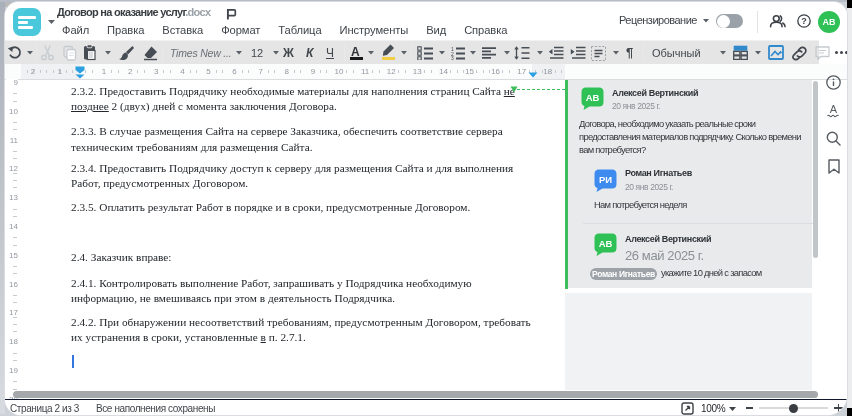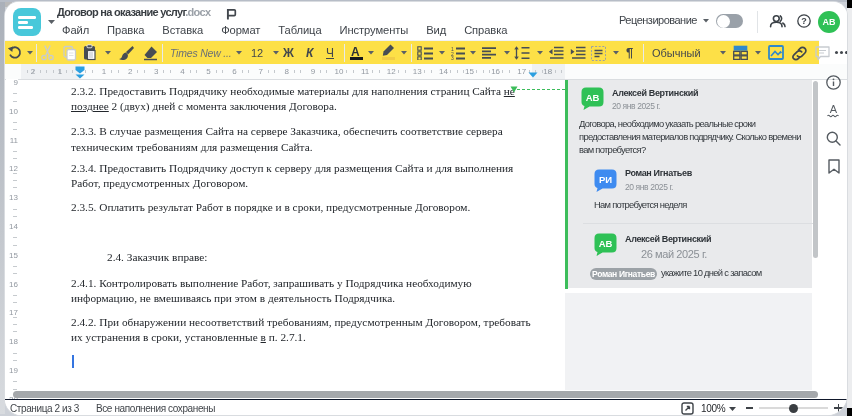--- a/index.html
+++ b/index.html
@@ -54,21 +54,21 @@
         <path d="M13.3 1.9 A3.4 3.4 0 0 1 13.3 7.3" fill="none" stroke="#3c4248" stroke-width="1.6" stroke-linecap="round"></path>
         <path d="M15.8 9 C17.3 9.7 18 10.8 18 12.6" fill="none" stroke="#3c4248" stroke-width="1.6" stroke-linecap="round"></path>
       </svg>
       <svg class="abs" style="left:792px;top:12px;" width="14" height="14" viewBox="0 0 14 14">
         <circle cx="7" cy="7" r="6.2" fill="none" stroke="#3c4248" stroke-width="1.3"></circle>
         <text x="7" y="10.2" text-anchor="middle" font-size="9" font-weight="bold" fill="#3c4248" font-family="Liberation Sans">?</text>
       </svg>
       <div class="abs" style="left:813px;top:9px;width:22px;height:22px;border-radius:50%;background:#2fc156;color:#fff;font-size:9px;font-weight:bold;text-align:center;line-height:22px;">АВ</div>
     </div>
 
-    <div class="abs" id="toolbar" style="left:0;top:38px;width:814px;height:24px;background:#fde047;border-top:1px solid #f0f1f3;border-bottom:6px solid #ec4899;">
+    <div class="abs" id="toolbar" style="left:0;top:38px;width:814px;height:24px;background:#e5e5e5;border-top:1px solid #f0f1f3;border-bottom:6px solid #ec4899;">
 
       <svg class="abs" style="left:2px;top:4px;" width="15" height="14" viewBox="0 0 15 14">
         <path d="M3.6 4.4 C5 2.6 7 1.9 9 2.4 C11.8 3.1 13.6 5.9 12.9 8.7 C12.2 11.5 9.4 13.2 6.6 12.5 C5.2 12.2 4.1 11.4 3.4 10.3" fill="none" stroke="#454b52" stroke-width="1.8" stroke-linecap="round"></path>
         <path d="M0.9 3.3 L6 1.4 L5.3 6.9 Z" fill="#454b52"></path>
       </svg>
       <svg class="abs" style="left:21px;top:9px;" width="8" height="6">
           <path d="M1 1 L4 4.5 L7 1 Z" fill="#5a6066"></path>
         </svg>
       <div class="abs" style="left:31px;top:3px;width:1px;height:18px;background:#e7eaec;"></div>
 
@@ -282,21 +282,21 @@
         </div>
 
       <div id="doctext" style="font-family:'Liberation Serif',serif;font-size:11.3px;color:#23272c;white-space:nowrap;">
           <div class="abs cap" style="left:66px;top:6.2px;">2.3.2. Предоставить Подрядчику необходимые материалы для наполнения страниц Сайта <u>не</u></div>
           <div class="abs cap" style="left:66px;top:21.3px;"><u>позднее</u> 2 (двух) дней с момента заключения Договора.</div>
           <div class="abs cap" style="left:66px;top:46.4px;">2.3.3. В случае размещения Сайта на сервере Заказчика, обеспечить соответствие сервера</div>
           <div class="abs cap" style="left:66px;top:61.5px;">техническим требованиям для размещения Сайта.</div>
           <div class="abs cap" style="left:66px;top:83.3px;">2.3.4. Предоставить Подрядчику доступ к серверу для размещения Сайта и для выполнения</div>
           <div class="abs cap" style="left:66px;top:98.4px;">Работ, предусмотренных Договором.</div>
           <div class="abs cap" style="left:66px;top:122.1px;">2.3.5. Оплатить результат Работ в порядке и в сроки, предусмотренные Договором.</div>
-          <div class="abs cap" style="left:66px;top:171.5px;margin-left:36px;">2.4. Заказчик вправе:</div>
+          <div class="abs cap" style="left:66px;top:171.5px;">2.4. Заказчик вправе:</div>
           <div class="abs cap" style="left:66px;top:198.2px;">2.4.1. Контролировать выполнение Работ, запрашивать у Подрядчика необходимую</div>
           <div class="abs cap" style="left:66px;top:213.1px;">информацию, не вмешиваясь при этом в деятельность Подрядчика.</div>
           <div class="abs cap" style="left:66px;top:236.8px;">2.4.2. При обнаружении несоответствий требованиям, предусмотренным Договором, требовать</div>
           <div class="abs cap" style="left:66px;top:252.0px;">их устранения в сроки, установленные <u>в</u> п. 2.7.1.</div>
         </div>
 
       <div class="abs" style="left:67px;top:275px;width:1.5px;height:13px;background:#3575e0;"></div>
 
       <svg class="abs" style="left:505px;top:6px;" width="8" height="7">
           <path d="M0.5 0.5 H7.5 L4 6.5 Z" fill="#3dbd5b"></path>
@@ -325,21 +325,21 @@
       <div class="abs cap" style="left:620px;top:102.8px;font-size:8.5px;letter-spacing:-0.4px;color:#8b9096;">20 янв 2025 г.</div>
       <div class="abs cap" style="left:589px;top:119.7px;font-size:9.4px;letter-spacing:-0.7px;color:#33383d;">Нам потребуется неделя</div>
 
       <div class="abs" style="left:578px;top:142.5px;width:230px;height:1px;background:#dcdee1;"></div>
 
       <svg class="abs" style="left:589px;top:153px;" width="23" height="23" viewBox="0 0 23 23">
         <path d="M5 0.5 H18 Q22.5 0.5 22.5 5 V15 Q22.5 19.5 18 19.5 H8.5 L2.5 23 L3.5 19 Q0.5 18 0.5 15 V5 Q0.5 0.5 5 0.5 Z" fill="#2fc156"></path>
         <text x="11.5" y="13.5" text-anchor="middle" font-size="9.5" font-weight="bold" fill="#fff" font-family="Liberation Sans">АВ</text>
       </svg>
       <div class="abs cap" style="left:620px;top:154.6px;font-size:9px;letter-spacing:-0.35px;font-weight:bold;color:#2e3338;">Алексей Вертинский</div>
-      <div class="abs cap" style="left:636px;top:169px;font-size:11px;letter-spacing:-0.4px;color:#8b9096;">26 май 2025 г.</div>
+      <div class="abs cap" style="left:620px;top:169px;font-size:13px;letter-spacing:-0.4px;color:#8b9096;">26 май 2025 г.</div>
       <div class="abs" style="left:585px;top:187.5px;width:67px;height:12.5px;border-radius:6.3px;background:#9ca2a7;text-align:center;line-height:12.5px;font-size:8.5px;letter-spacing:-0.35px;font-weight:bold;color:#fff;">Роман Игнатьев</div>
       <div class="abs cap" style="left:656px;top:187.8px;font-size:9.4px;letter-spacing:-0.7px;color:#33383d;">укажите 10 дней с запасом</div>
 
       <div class="abs" style="left:808px;top:1px;width:5px;height:177px;border-radius:2.5px;background:#c2c5c8;"></div>
 
       <svg class="abs" style="left:820.5px;top:-5px;" width="15" height="15" viewBox="0 0 15 15">
         <circle cx="7.5" cy="7.5" r="6.7" fill="none" stroke="#555b61" stroke-width="1.3"></circle>
         <path d="M7.5 6.5 V11" stroke="#555b61" stroke-width="1.4"></path>
         <circle cx="7.5" cy="4.3" r="0.9" fill="#555b61"></circle>
       </svg>

